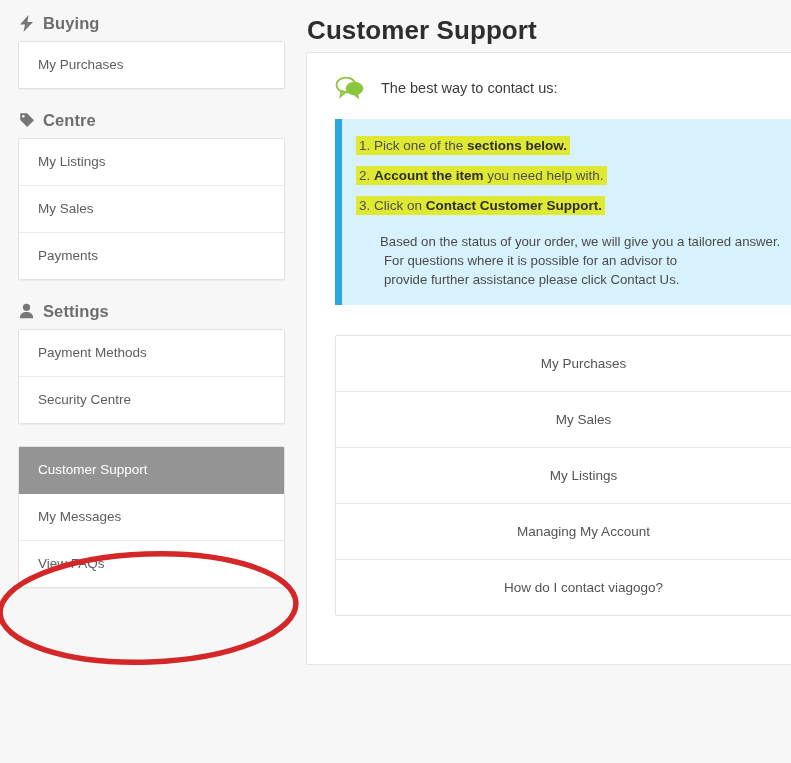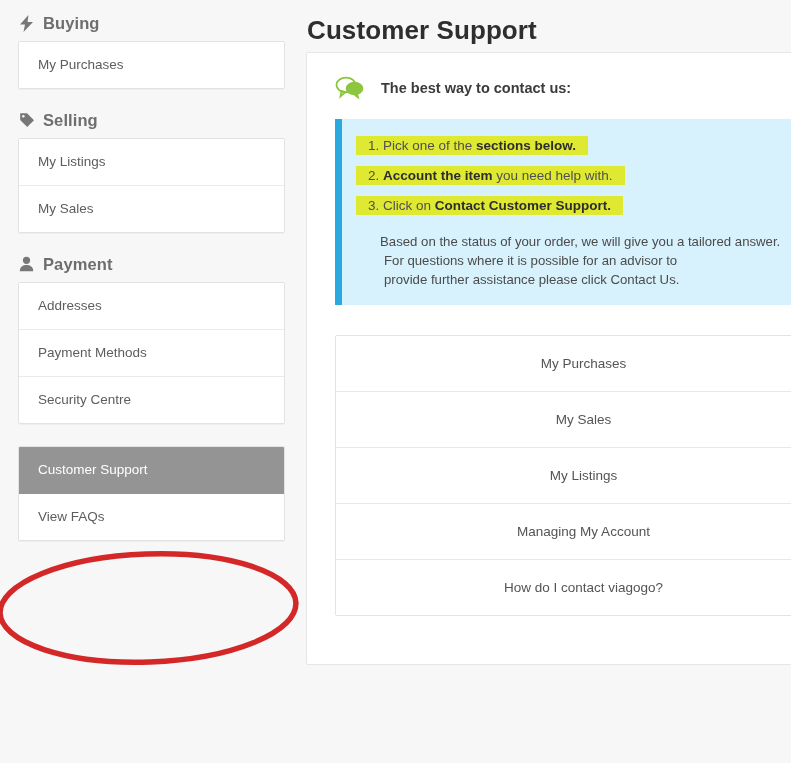--- a/index.html
+++ b/index.html
@@ -126,21 +126,21 @@
   }
   .contact-head .bubble-icon {
     width: 30px;
     height: 26px;
     margin-right: 16px;
     flex: 0 0 auto;
   }
   .contact-head .bubble-icon svg { display: block; }
   .contact-head .headline {
     font-size: 14.5px;
-    font-weight: bold;
+    font-weight: normal;
     color: #3b3b3b;
   }
 
   .info-box {
     margin: 18px 18px 0 28px;
     background: #d7f2fc;
     border-left: 7px solid #29a9e0;
     padding: 14px 10px 16px 14px;
     box-sizing: border-box;
     min-height: 166px;
@@ -148,21 +148,21 @@
   .steps { margin: 0; padding: 0; list-style: none; }
   .steps li {
     font-size: 13.5px;
     color: #4f4f4f;
     margin: 0 0 13px 0;
     line-height: 17px;
   }
   .steps li:first-child { margin-top: 4px; }
   .steps .hl {
     background: #e0e932;
-    padding: 2px 12px;
+    padding: 2px 3px;
     box-decoration-break: clone;
     -webkit-box-decoration-break: clone;
   }
   .steps .hl b { color: #2d2d2d; }
   .note {
     margin: 18px 0 0 24px;
     font-size: 13.2px;
     color: #4b4b4b;
     line-height: 19px;
   }
@@ -220,48 +220,49 @@
     </div>
 
     <div class="nav-group">
       <div class="group-header">
         <span class="gicon">
           <svg width="16" height="16" viewBox="0 0 16 16">
             <path d="M1.2 1.2 L8 1.2 L15 8.2 L8.2 15 L1.2 8 Z" fill="#777777"></path>
             <circle cx="4.3" cy="4.3" r="1.25" fill="#f7f7f7"></circle>
           </svg>
         </span>
-        <span class="group-title">Selling</span>
+        <span class="group-title">Centre</span>
       </div>
       <div class="nav-card">
         <div class="nav-item">My Listings</div>
         <div class="nav-item">My Sales</div>
+        <div class="nav-item">Payments</div>
       </div>
     </div>
 
     <div class="nav-group">
       <div class="group-header">
         <span class="gicon">
           <svg width="15" height="16" viewBox="0 0 15 16">
             <circle cx="7.5" cy="4.3" r="3.6" fill="#777777"></circle>
             <path d="M0.8 15.2 C0.8 10.8 4 9 7.5 9 C11 9 14.2 10.8 14.2 15.2 Z" fill="#777777"></path>
           </svg>
         </span>
-        <span class="group-title">Payment</span>
+        <span class="group-title">Settings</span>
       </div>
       <div class="nav-card">
-        <div class="nav-item">Addresses</div>
         <div class="nav-item">Payment Methods</div>
         <div class="nav-item">Security Centre</div>
       </div>
     </div>
 
     <div class="nav-group">
       <div class="nav-card">
         <div class="nav-item selected">Customer Support</div>
+        <div class="nav-item">My Messages</div>
         <div class="nav-item">View FAQs</div>
       </div>
     </div>
 
     <div class="annotation">
       <svg width="316" height="120" viewBox="0 0 316 120">
         <ellipse cx="156" cy="60" rx="148" ry="54" fill="none" stroke="#d32728" stroke-width="5.5" transform="rotate(-2 156 60)"></ellipse>
       </svg>
     </div>
   </div>

